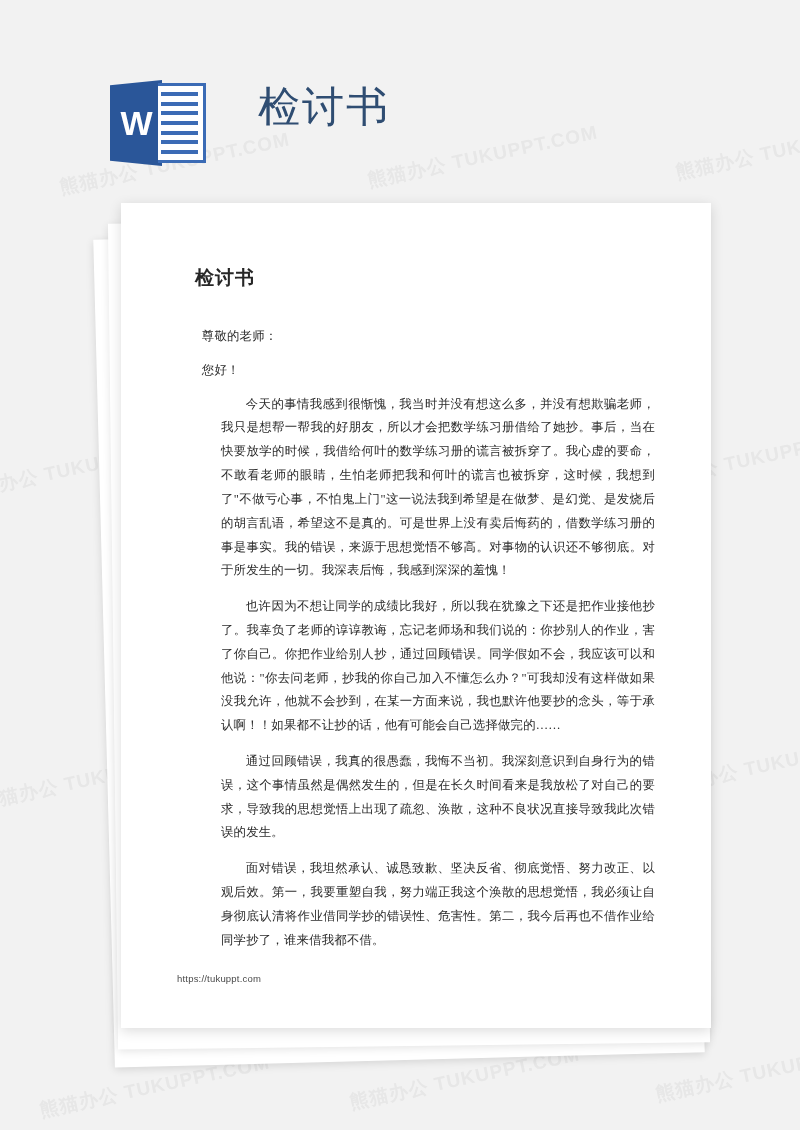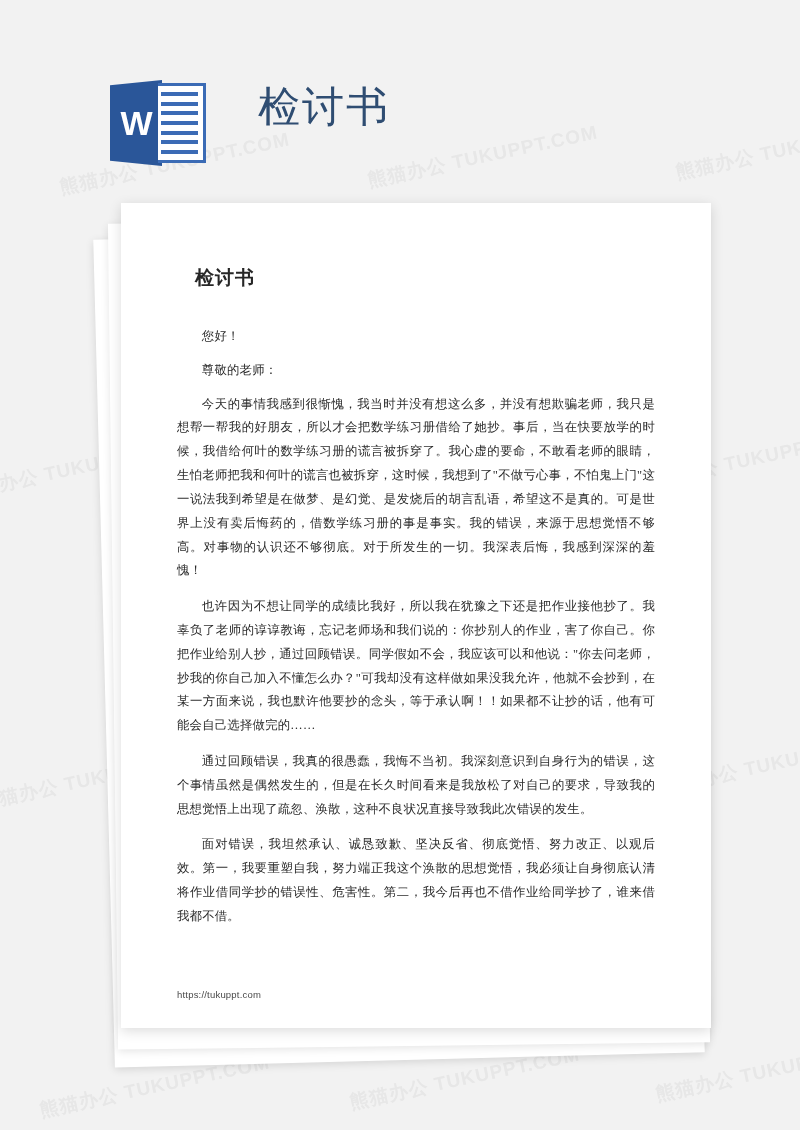--- a/index.html
+++ b/index.html
@@ -160,27 +160,27 @@
   }
   .para {
     font-family: "Liberation Serif", serif;
     font-size: 12.4px;
     line-height: 1.92;
     color: #2b2b2b;
     margin: 0 0 12px 0;
     text-align: justify;
     letter-spacing: 0.2px;
   }
-  .para.indent { text-indent: 2em; }
+  .para.indent { text-indent: 2em; margin-left: 44px; }
   .para.salute { text-indent: 2em; margin-bottom: 10px; }
 
   #page-footer-url {
     position: absolute;
     left: 56px;
-    bottom: 28px;
+    bottom: 44px;
     font-family: "Liberation Sans", sans-serif;
     font-size: 9.5px;
     color: #4a4a4a;
     letter-spacing: 0.2px;
     z-index: 3;
   }
 </style>
 </head>
 <body>
 
@@ -218,22 +218,22 @@
   <div id="doc-title">检讨书</div>
 </div>
 
 <div id="paper-stack">
   <div class="sheet" id="sheet-back-2"></div>
   <div class="sheet" id="sheet-back-1"></div>
 
   <div class="sheet" id="sheet-front">
     <div id="page-content">
       <div id="content-heading">检讨书</div>
+      <p class="para salute">尊敬的老师：</p>
       <p class="para salute">您好！</p>
-      <p class="para salute">尊敬的老师：</p>
       <p class="para indent">今天的事情我感到很惭愧，我当时并没有想这么多，并没有想欺骗老师，我只是想帮一帮我的好朋友，所以才会把数学练习册借给了她抄。事后，当在快要放学的时候，我借给何叶的数学练习册的谎言被拆穿了。我心虚的要命，不敢看老师的眼睛，生怕老师把我和何叶的谎言也被拆穿，这时候，我想到了"不做亏心事，不怕鬼上门"这一说法我到希望是在做梦、是幻觉、是发烧后的胡言乱语，希望这不是真的。可是世界上没有卖后悔药的，借数学练习册的事是事实。我的错误，来源于思想觉悟不够高。对事物的认识还不够彻底。对于所发生的一切。我深表后悔，我感到深深的羞愧！</p>
       <p class="para indent">也许因为不想让同学的成绩比我好，所以我在犹豫之下还是把作业接他抄了。我辜负了老师的谆谆教诲，忘记老师场和我们说的：你抄别人的作业，害了你自己。你把作业给别人抄，通过回顾错误。同学假如不会，我应该可以和他说："你去问老师，抄我的你自己加入不懂怎么办？"可我却没有这样做如果没我允许，他就不会抄到，在某一方面来说，我也默许他要抄的念头，等于承认啊！！如果都不让抄的话，他有可能会自己选择做完的……</p>
       <p class="para indent">通过回顾错误，我真的很愚蠢，我悔不当初。我深刻意识到自身行为的错误，这个事情虽然是偶然发生的，但是在长久时间看来是我放松了对自己的要求，导致我的思想觉悟上出现了疏忽、涣散，这种不良状况直接导致我此次错误的发生。</p>
       <p class="para indent">面对错误，我坦然承认、诚恳致歉、坚决反省、彻底觉悟、努力改正、以观后效。第一，我要重塑自我，努力端正我这个涣散的思想觉悟，我必须让自身彻底认清将作业借同学抄的错误性、危害性。第二，我今后再也不借作业给同学抄了，谁来借我都不借。</p>
 
     </div>
     <div id="page-footer-url">https://tukuppt.com</div>
   </div>
 </div>
 

